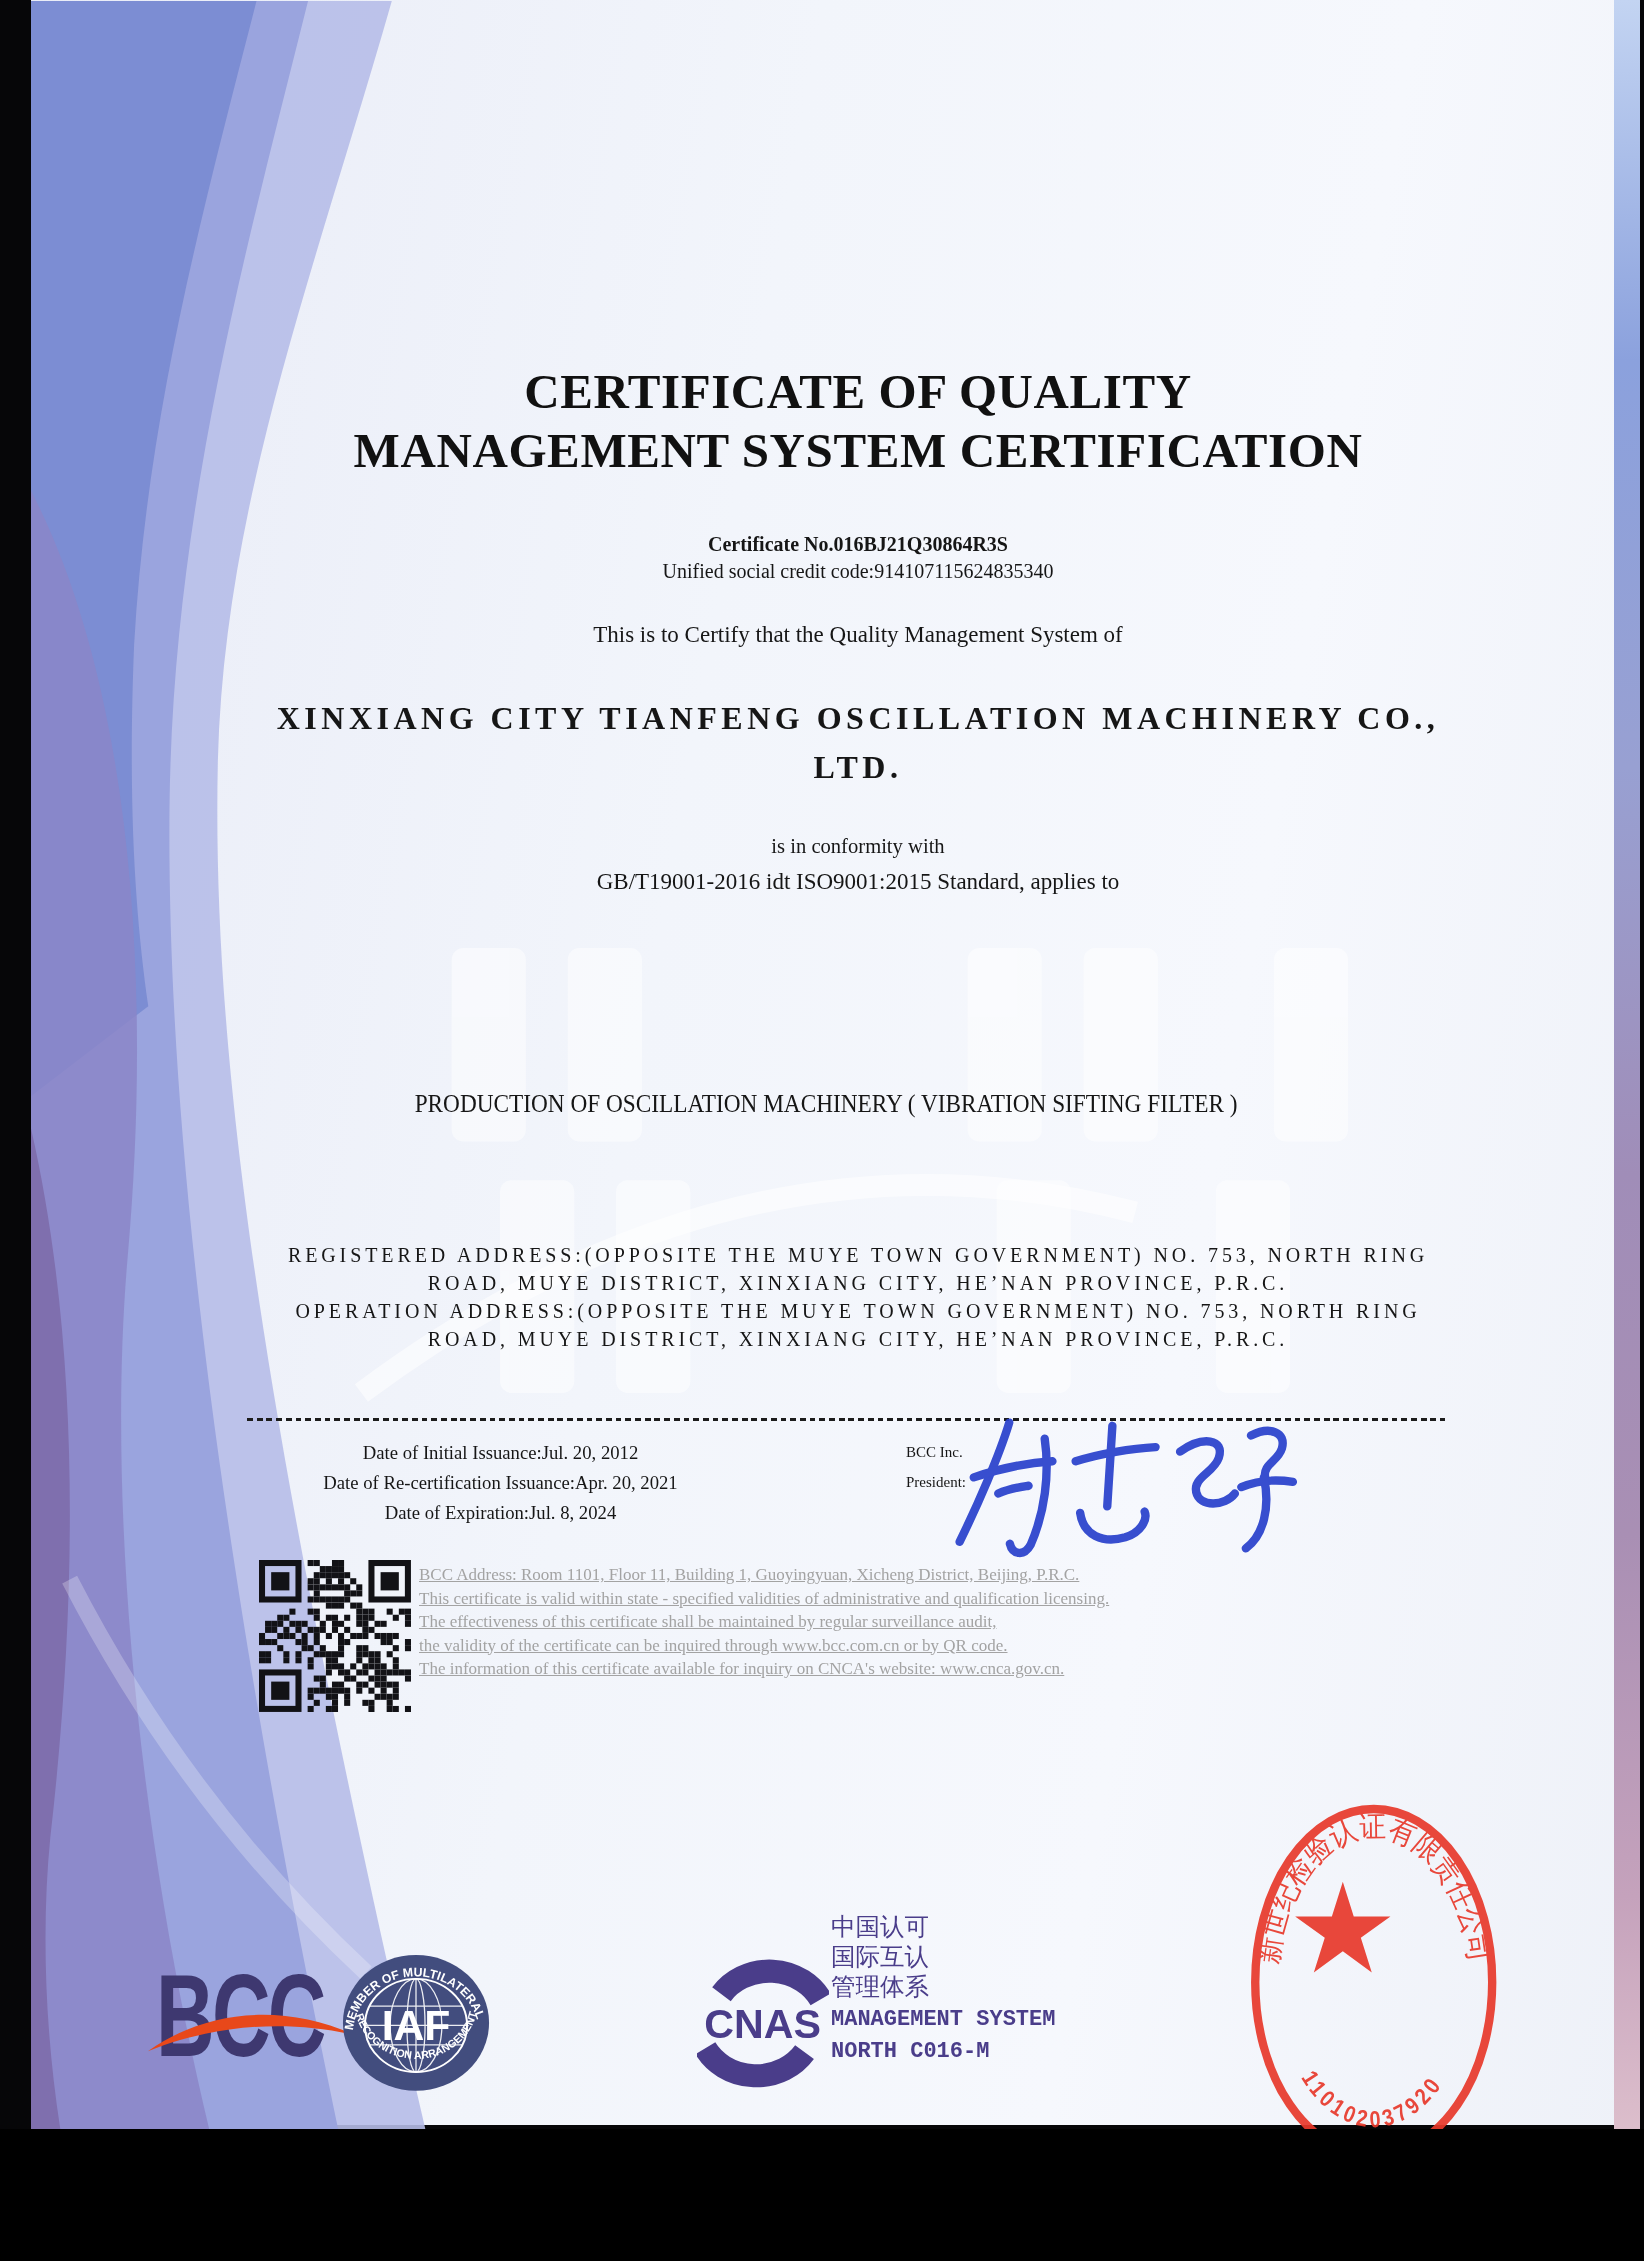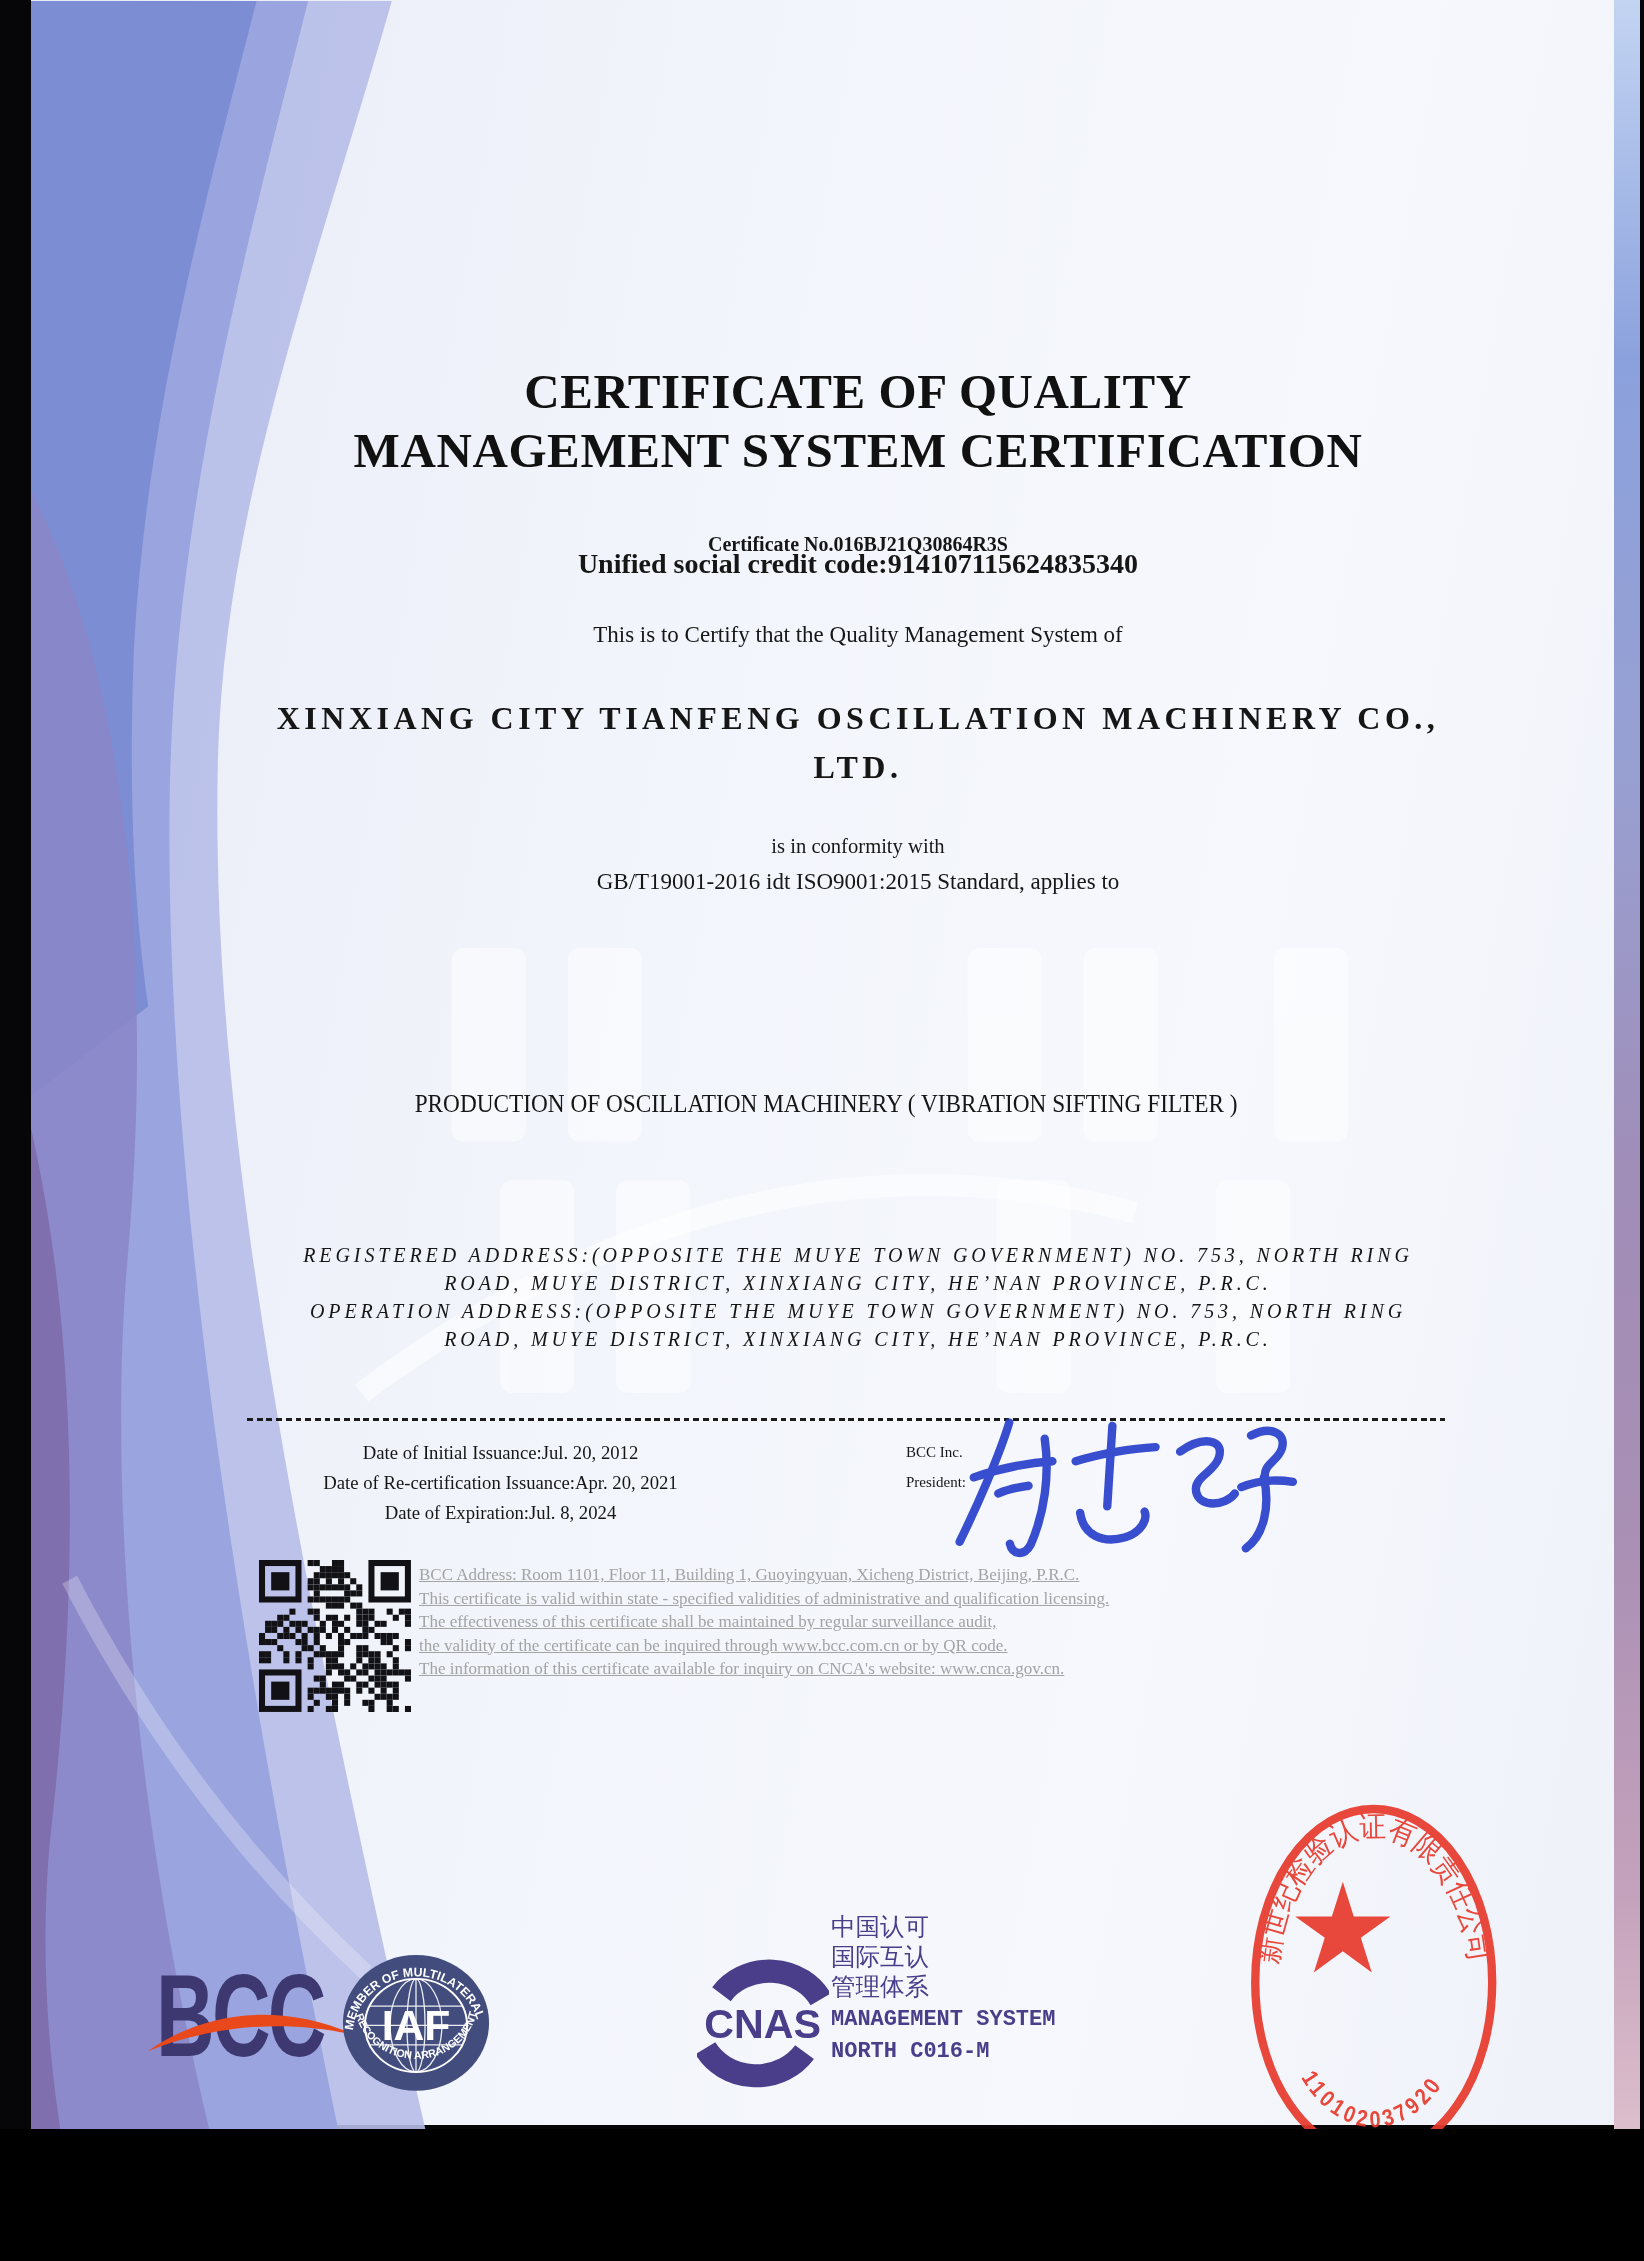--- a/index.html
+++ b/index.html
@@ -7,28 +7,28 @@
           font-family:"Liberation Serif","DejaVu Serif",serif;color:#161616;}
   
   #paper{position:absolute;left:31px;top:0;right:5.2px;bottom:3.9px;
          background:linear-gradient(100deg,#e9ecf7 0%,#f2f5fb 40%,#f6f8fd 70%,#eef1f8 100%);}
   svg{display:block;}
   .abs{position:absolute;}
   .ctr{text-align:center;}
   
   .title{left:84px;top:362px;width:1548px;font-size:49px;font-weight:bold;line-height:59px;letter-spacing:0.6px;color:#111;}
   .certno{left:84px;top:533px;width:1548px;font-size:20px;font-weight:bold;}
-  .credit{left:84px;top:548px;width:1548px;font-size:28px;font-weight:bold;}
+  .credit{left:84px;top:560px;width:1548px;font-size:20px;font-weight:normal;}
   .certify{left:84px;top:622px;width:1548px;font-size:23px;}
   .company{left:84px;top:694px;width:1548px;font-size:32px;font-weight:bold;letter-spacing:4.5px;line-height:49px;}
   .conformity{left:84px;top:835px;width:1548px;font-size:20.6px;}
   .standard{left:84px;top:869px;width:1548px;font-size:23px;}
   .scope{left:52px;top:1090px;width:1548px;font-size:24.5px;}
   .scope span{display:inline-block;transform:scaleX(.95);}
-  .addresses{left:84px;top:1241px;width:1548px;font-size:20px;letter-spacing:3.9px;line-height:28px;font-style:italic;}
+  .addresses{left:84px;top:1241px;width:1548px;font-size:20px;letter-spacing:3.9px;line-height:28px;}
   .dotline{left:247px;top:1418px;width:1198px;height:2.6px;
            background:repeating-linear-gradient(90deg,#1c1c1c 0 5.8px,transparent 5.8px 9.7px);}
   .dates{left:252px;top:1438px;width:497px;font-size:18.7px;line-height:30px;text-align:center;}
   .issuer{left:906px;top:1437px;font-size:15px;line-height:30px;}
   .fineprint{left:419px;top:1563px;width:942px;font-size:17px;line-height:23.5px;color:#a3a3a3;text-decoration:underline;}
   
   .bccword{left:156px;top:1958px;width:271px;font-family:"Liberation Sans","DejaVu Sans",sans-serif;
            font-size:116px;font-weight:900;color:#3e3870;letter-spacing:-3.9px;
            transform:scaleX(.70);transform-origin:left top;line-height:116px;}
   .cnastext{left:831px;top:1912px;width:361px;color:#4a3d8a;}

